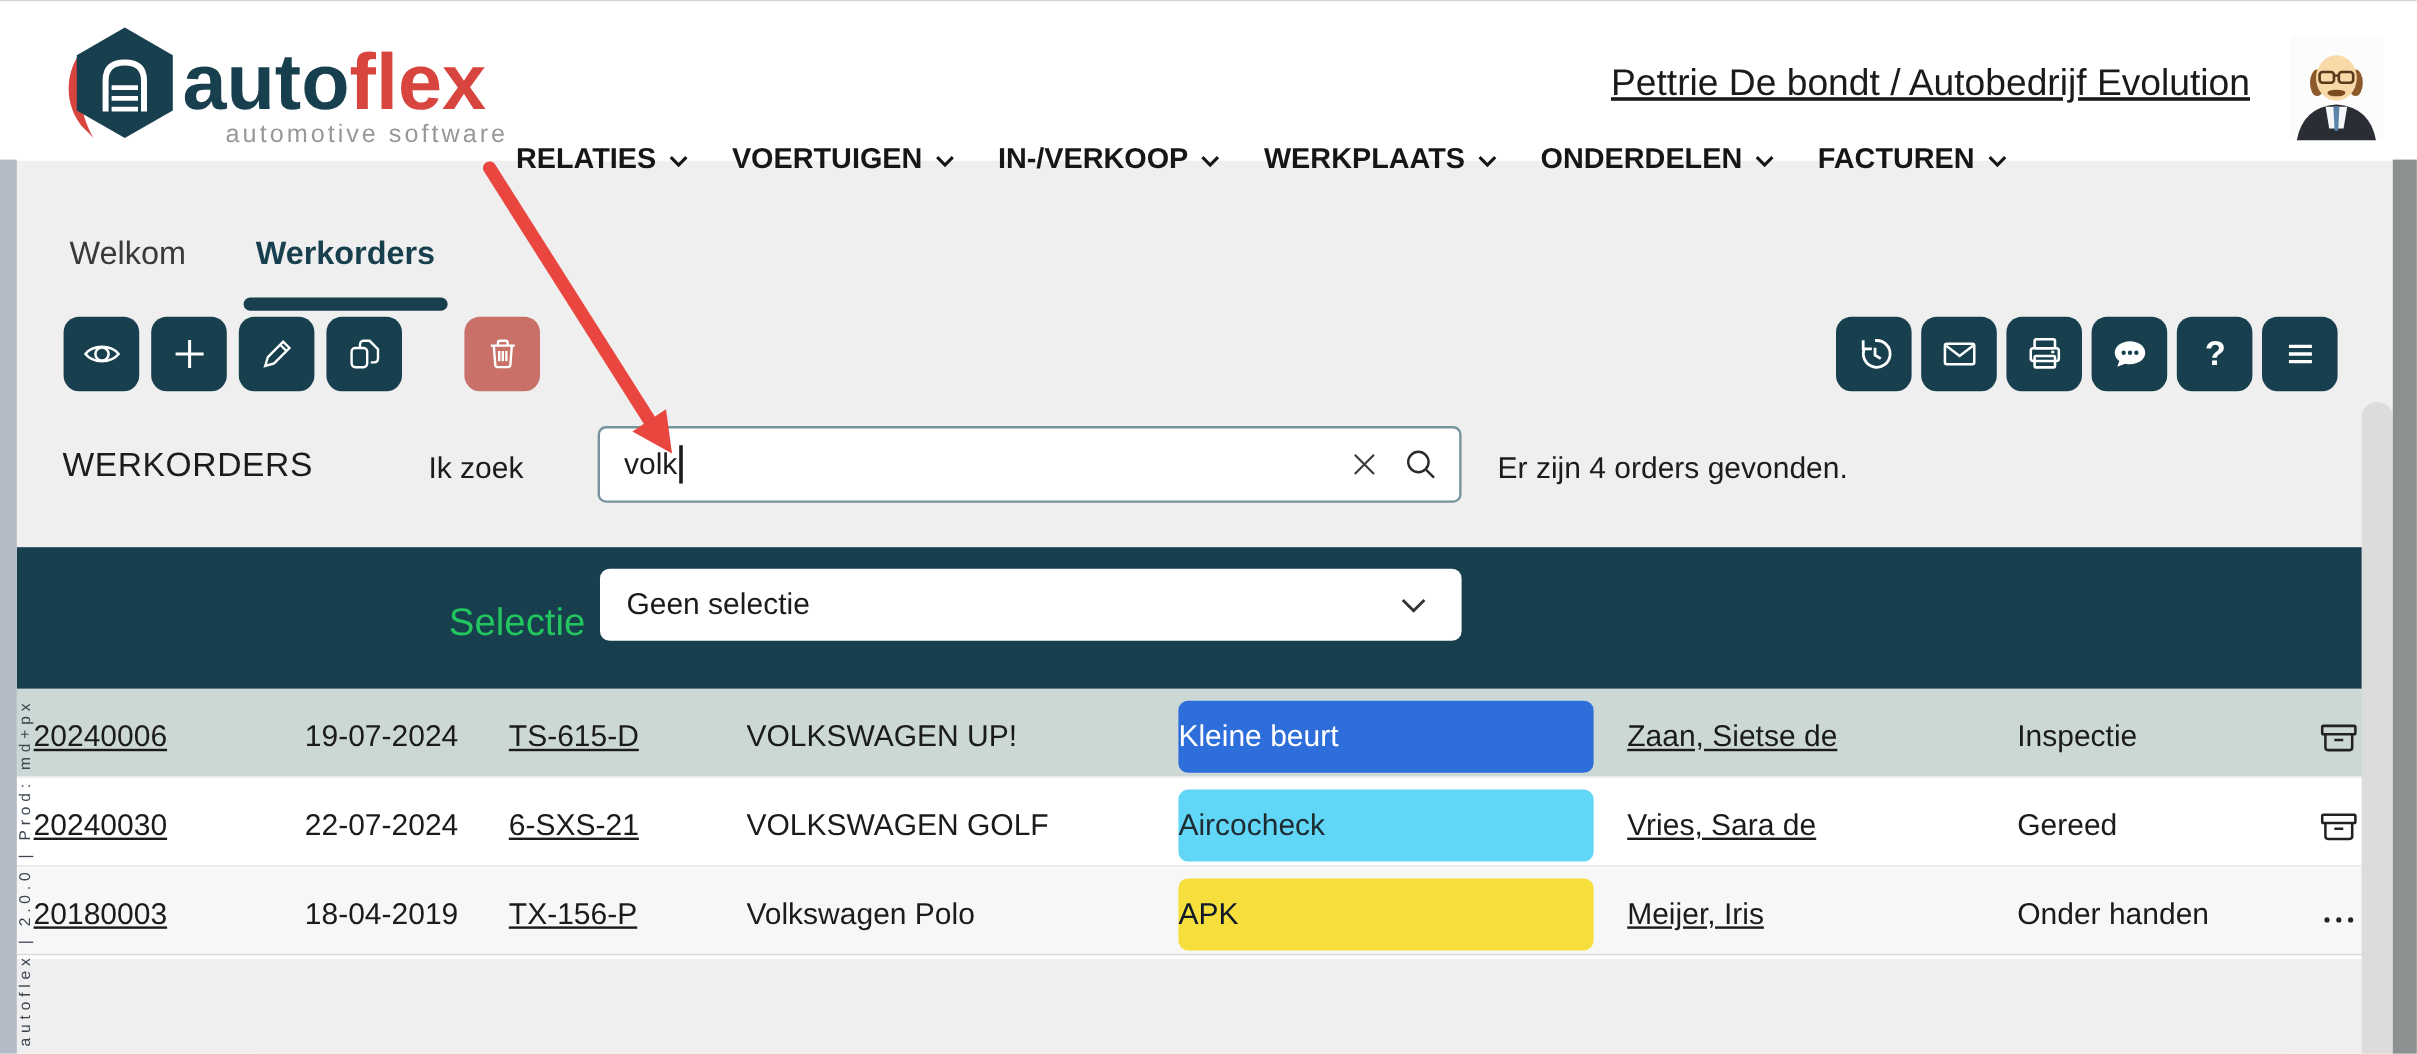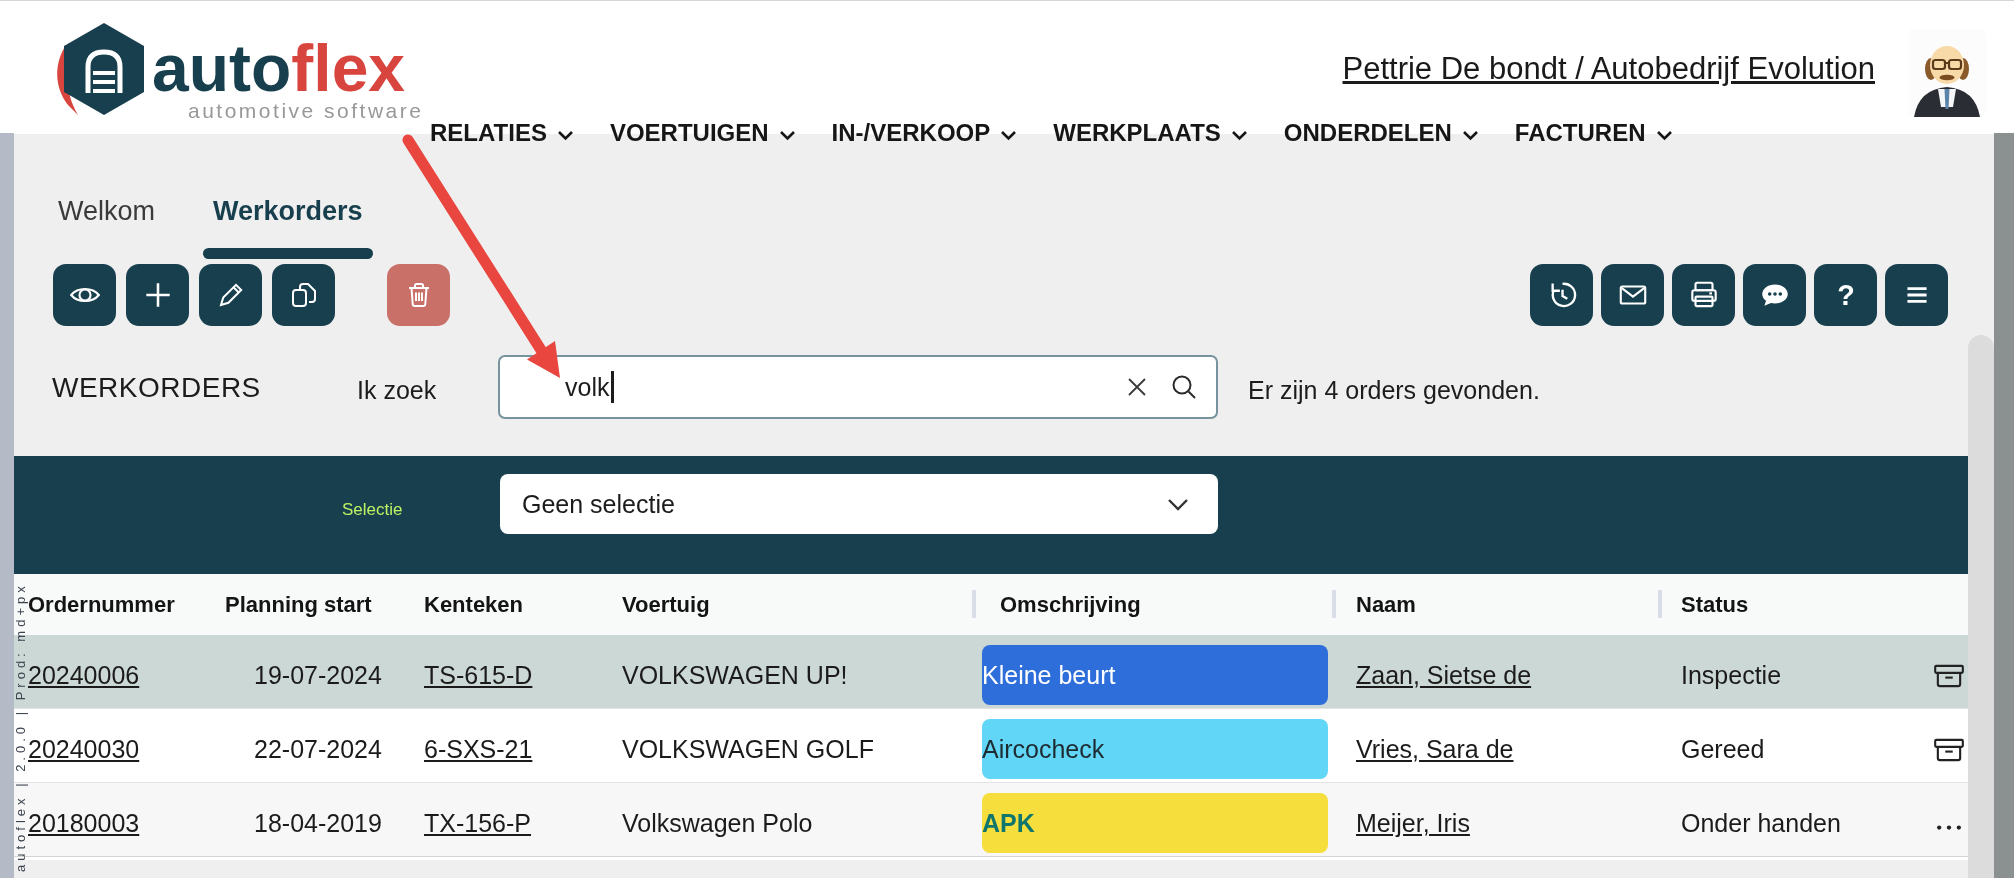--- a/index.html
+++ b/index.html
@@ -28,28 +28,28 @@
   .tb-left{left:53px;}
   .tb-right{left:1530px;gap:8px;}
   .tbtn{width:63px;height:62px;border-radius:13px;background:#173F4E;display:flex;
        align-items:center;justify-content:center;cursor:pointer;flex:0 0 auto;}
   .tbtn.danger{background:#c97069;margin-left:42px;}
   .tbtn svg{display:block;}
 
   .page-title{position:absolute;left:52px;top:372px;font-size:28px;color:#1c1c1c;letter-spacing:0.5px;}
   .search-label{position:absolute;left:357px;top:376px;font-size:25px;color:#1c1c1c;}
   .search-box{position:absolute;left:498px;top:355px;width:720px;height:64px;background:#fff;
-       border:2px solid #77939d;border-radius:7px;box-sizing:border-box;display:flex;align-items:center;padding-left:45px;}
+       border:2px solid #77939d;border-radius:7px;box-sizing:border-box;display:flex;align-items:center;}
   .search-value{font-size:25px;color:#1c1c1c;margin-left:20px;}
   .caret{width:3px;height:32px;background:#1c1c1c;margin-left:2px;}
   .sb-icons{position:absolute;right:18px;top:0;height:60px;display:flex;align-items:center;gap:22px;}
   .result-text{position:absolute;left:1248px;top:376px;font-size:25px;color:#1c1c1c;}
 
   .band{position:absolute;left:14px;top:456px;width:1956px;height:118px;background:#173F4E;}
-  .sel-label{position:absolute;left:328px;top:44px;font-size:17px;color:#bef264;}
+  .sel-label{position:absolute;left:360px;top:44px;font-size:32px;color:#22c55e;}
   .sel-box{position:absolute;left:486px;top:18px;width:718px;height:60px;background:#fff;border-radius:8px;
        display:flex;align-items:center;cursor:pointer;}
   .sel-value{font-size:25px;color:#1c1c1c;margin-left:22px;}
   .sel-chevron{position:absolute;right:28px;top:23px;}
 
   .table{position:absolute;left:14px;top:574px;width:1956px;}
   .thead{position:relative;height:61px;background:#f8f9f9;}
   .th{position:absolute;top:18px;font-size:22px;font-weight:bold;color:#141414;white-space:nowrap;}
   .col-sep{position:absolute;top:16px;width:4px;height:28px;background:#d8dde6;}
   .trow{position:relative;height:73px;}
@@ -260,32 +260,20 @@
   <div class="sel-label">Selectie</div>
   <div class="sel-box">
     <span class="sel-value">Geen selectie</span>
     <svg class="sel-chevron" width="24" height="15" viewBox="0 0 24 15" fill="none">
       <path d="M3 3 l9 9 9-9" stroke="#333" stroke-width="2.4"></path>
     </svg>
   </div>
 </div>
 
 <div class="table">
-  <div class="thead" id="thead">
-      <div class="col-sep" style="left: 958px;"></div>
-      <div class="col-sep" style="left: 1318px;"></div>
-      <div class="col-sep" style="left: 1644px;"></div>
-      <div class="th" style="left: 14px;">Ordernummer</div>
-      <div class="th" style="left: 211px;">Planning start</div>
-      <div class="th" style="left: 410px;">Kenteken</div>
-      <div class="th" style="left: 608px;">Voertuig</div>
-      <div class="th" style="left: 986px;">Omschrijving</div>
-      <div class="th" style="left: 1342px;">Naam</div>
-      <div class="th" style="left: 1667px;">Status</div>
-    </div>
   <div id="tbody">
       <div class="trow" style="background: rgb(204, 216, 213);">
         <div class="cell link" style="left: 14px;">20240006</div>
         <div class="cell" style="left: 240px;">19-07-2024</div>
         <div class="cell link" style="left: 410px;">TS-615-D</div>
         <div class="cell" style="left: 608px;">VOLKSWAGEN UP!</div>
         <div class="badge" style="background: rgb(46, 110, 219); color: rgb(255, 255, 255);">Kleine beurt</div>
         <div class="cell link" style="left: 1342px;">Zaan, Sietse de</div>
         <div class="cell" style="left: 1667px;">Inspectie</div>
         <div class="row-icon">
@@ -310,21 +298,21 @@
             <path d="M5.5 13.5V23.5a2 2 0 002 2h17a2 2 0 002-2V13.5"></path>
             <path d="M12.5 17.5h7"></path>
           </svg>
         </div>
       </div>
       <div class="trow" style="background: rgb(247, 247, 247);">
         <div class="cell link" style="left: 14px;">20180003</div>
         <div class="cell" style="left: 240px;">18-04-2019</div>
         <div class="cell link" style="left: 410px;">TX-156-P</div>
         <div class="cell" style="left: 608px;">Volkswagen Polo</div>
-        <div class="badge" style="background: rgb(246, 223, 61); color: #0f766e; font-weight: bold;">APK</div>
+        <div class="badge" style="background: rgb(246, 223, 61); color: #0f172a;">APK</div>
         <div class="cell link" style="left: 1342px;">Meijer, Iris</div>
         <div class="cell" style="left: 1667px;">Onder handen</div>
         <div class="row-icon">
           <svg width="38" height="34" viewBox="0 0 38 32" fill="#222">
             <circle cx="8" cy="20" r="2.4"></circle>
             <circle cx="19" cy="20" r="2.4"></circle>
             <circle cx="30" cy="20" r="2.4"></circle>
           </svg>
         </div>
       </div>

